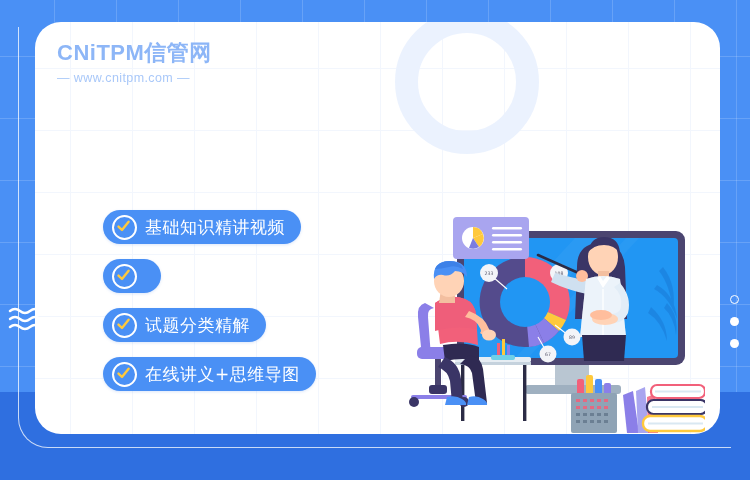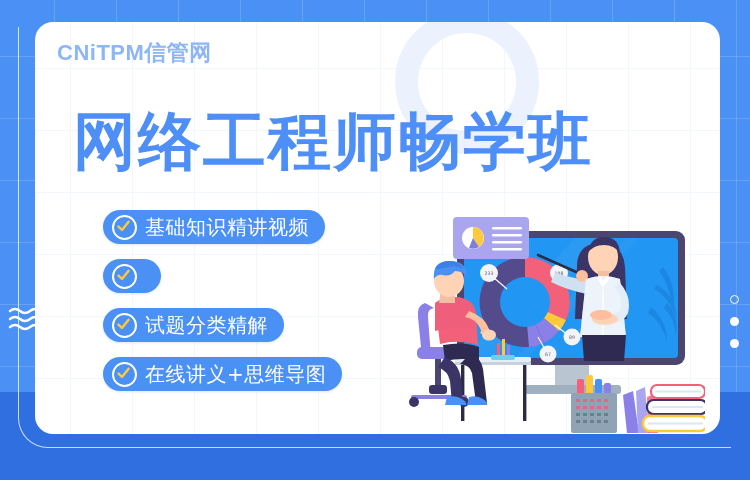--- a/index.html
+++ b/index.html
@@ -30,21 +30,21 @@
     border-left:1.5px solid rgba(255,255,255,.75);
     border-bottom:1.5px solid rgba(255,255,255,.75);
     border-bottom-left-radius:30px;
     bottom:32px;top:auto;height:420px;
     pointer-events:none;
   }
 
   
   .card{
     position:absolute;left:35px;top:22px;width:685px;height:412px;
-    background:#ffffff;border-radius:18px;overflow:hidden;
+    background:#ffffff;border-radius:26px;overflow:hidden;
   }
   .card-grid{
     position:absolute;inset:0;
     background-image:
       linear-gradient(to right, #f2f6fd 1px, transparent 1px),
       linear-gradient(to bottom, #f2f6fd 1px, transparent 1px);
     background-size:62px 62px;
     background-position:-27px -16px;
   }
   
@@ -82,21 +82,21 @@
     background:#4a90f5;border-radius:18px;
     padding:0 16px 0 9px;width:max-content;
     box-shadow:0 1px 3px rgba(60,120,230,.18);
   }
   .pill-check{
     width:21px;height:21px;flex:0 0 21px;border-radius:50%;
     border:2px solid #ffffff;position:relative;margin-right:8px;
   }
   .pill-check svg{position:absolute;left:2px;top:2px;}
   .pill-label{
-    font-size:20px;color:#ffffff;white-space:nowrap;letter-spacing:.5px;
+    font-size:17px;color:#ffffff;white-space:nowrap;letter-spacing:.5px;
     font-family:"DejaVu Sans","Liberation Sans",sans-serif;
   }
 
   
   .edge-dots{position:absolute;right:11px;top:295px;}
   .edge-dots i{display:block;width:9px;height:9px;border-radius:50%;margin-bottom:13px;}
   .dot-hollow{border:1.8px solid #ffffff;box-sizing:border-box;background:transparent;}
   .dot-solid{background:#ffffff;}
 
   
@@ -113,23 +113,23 @@
   <div class="outer-grid"></div>
   <div class="bottom-band"></div>
   <div class="hairline"></div>
 
   <div class="card">
     <div class="card-grid"></div>
     <div class="deco-ring"></div>
 
     <div class="logo">
       <div class="logo-main">CNiTPM信管网</div>
+      <div class="logo-sub">— www.cnitpm.com —</div>
     </div>
 
-    <div class="headline">网络工程师畅学班</div>
 
     <div class="pills">
 
       <div class="pill">
         <span class="pill-check">
           <svg width="15" height="15" viewBox="0 0 15 15">
               <path d="M2.5 7.6 L6 11 L12.6 2.8" fill="none" stroke="#ffc93c" stroke-width="2.4" stroke-linecap="round" stroke-linejoin="round"></path>
             </svg>
         </span>
         <span class="pill-label">基础知识精讲视频</span>

